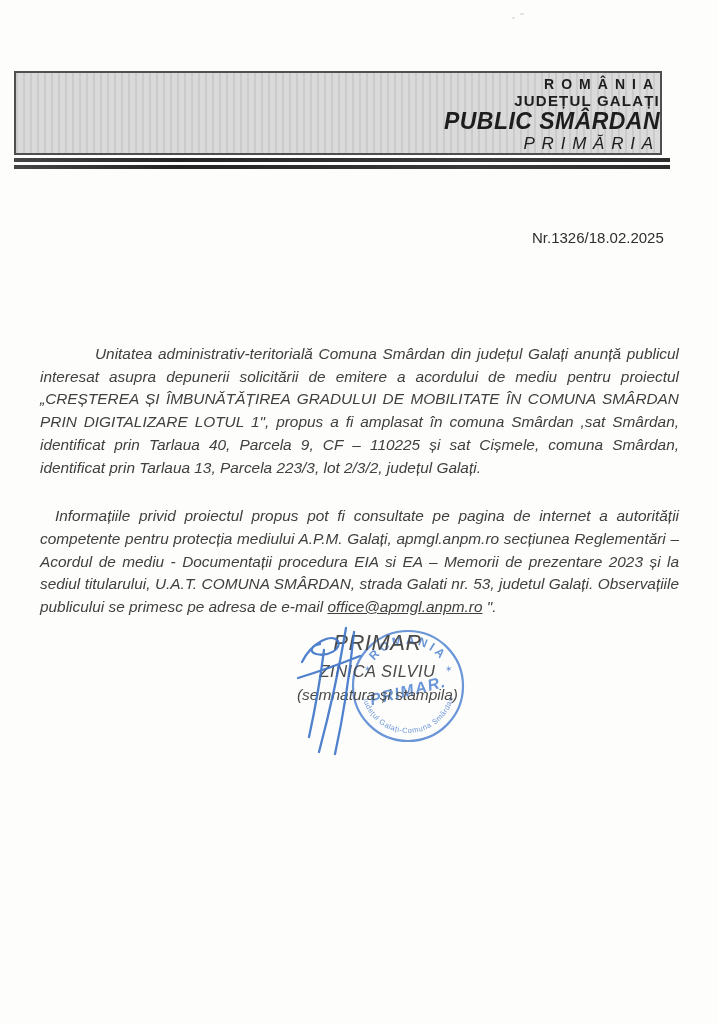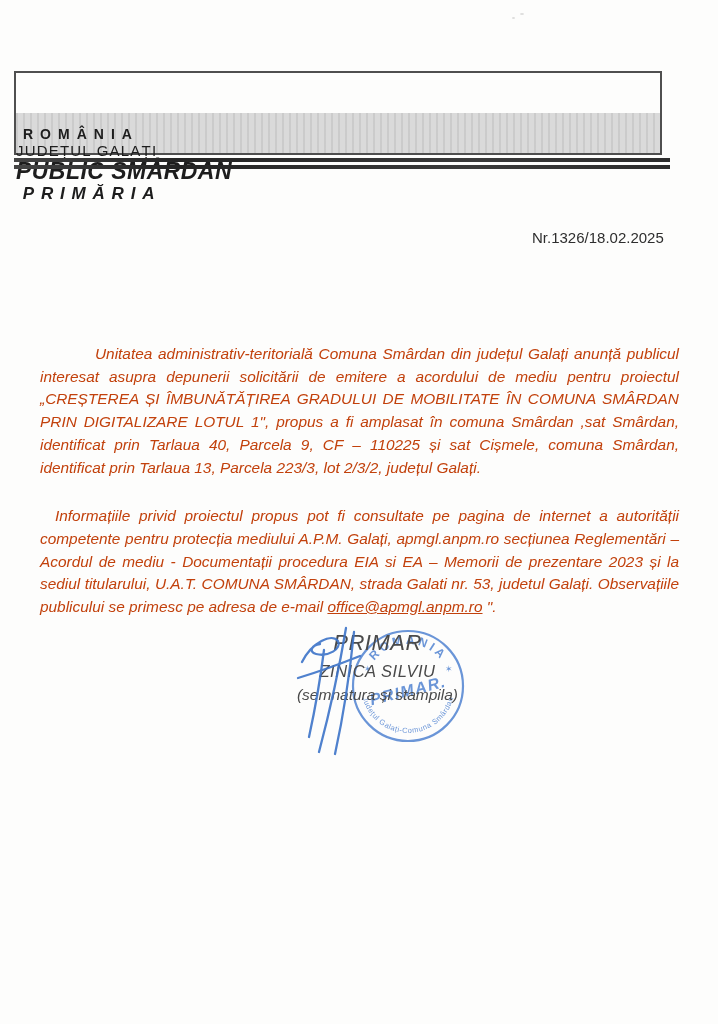--- a/index.html
+++ b/index.html
@@ -8,30 +8,29 @@
     background:#fdfdfc; overflow:hidden;
     font-family:"Liberation Sans", sans-serif; color:#3a3a3a;
   }
 
   
   .letterhead {
     position:absolute; left:14px; top:71px; width:648px; height:84px;
     border:2px solid #4f4f4f; display:flex; box-sizing:border-box;
   }
   .lh-left {
-    flex:1; text-align:left; padding-top:13px;
+    flex:1; text-align:right; padding-top:3px;
     background:#d6d6d6;
     background-image:repeating-linear-gradient(90deg, rgba(0,0,0,0.05) 0 2px, rgba(255,255,255,0.10) 2px 7px);
     color:#1d1d1d;
-    margin-top:40px;
   }
   .lh-country { font-size:14px; font-weight:700; letter-spacing:0.5em; padding-left:0.5em; }
-  .lh-county  { font-size:15px; font-weight:400; letter-spacing:0.08em; }
+  .lh-county  { font-size:15px; font-weight:700; letter-spacing:0.08em; }
   .lh-commune { font-size:23px; font-weight:800; font-style:italic; letter-spacing:0.02em; line-height:1.1; }
-  .lh-office  { font-size:17px; font-weight:700; font-style:italic; letter-spacing:0.4em; padding-left:0.4em; }
+  .lh-office  { font-size:17px; font-weight:400; font-style:italic; letter-spacing:0.4em; padding-left:0.4em; }
   .lh-right {
     width:213px; border-left:2px solid #4f4f4f; box-sizing:border-box;
     background:#dadada;
     background-image:repeating-linear-gradient(90deg, rgba(0,0,0,0.04) 0 2px, rgba(255,255,255,0.08) 2px 8px);
     font-family:"Liberation Serif", serif; font-size:13.2px; line-height:16.2px;
     text-align:center; color:#1d1d1d; padding-top:3px;
   }
   .u { text-decoration:underline; }
 
   
@@ -43,21 +42,21 @@
   .ref-number { position:absolute; left:532px; top:201px; font-size:15px; color:#2e2e2e;margin-top:28px; }
   .doc-title  {
     position:absolute; left:0; top:257px; width:100%; text-align:center;
     font-size:17px; font-style:italic; letter-spacing:1px; color:#434343;
   }
 
   
   .body-text {
     position:absolute; left:40px; top:343px; width:639px;
     font-size:15.4px; font-style:italic; line-height:22.7px;
-    text-align:justify; color:#c2410c;
+    text-align:justify; color:#404040;
   }
   .body-text p { margin:0; }
   .body-text p + p { margin-top:26px; }
   .p1 { text-indent:55px; }
   .p2 { text-indent:15px; }
 
   
   .signature-block {
     position:absolute; left:275px; top:630px; width:205px; z-index:2;
     text-align:center; font-style:italic; color:#4a4a4a;

